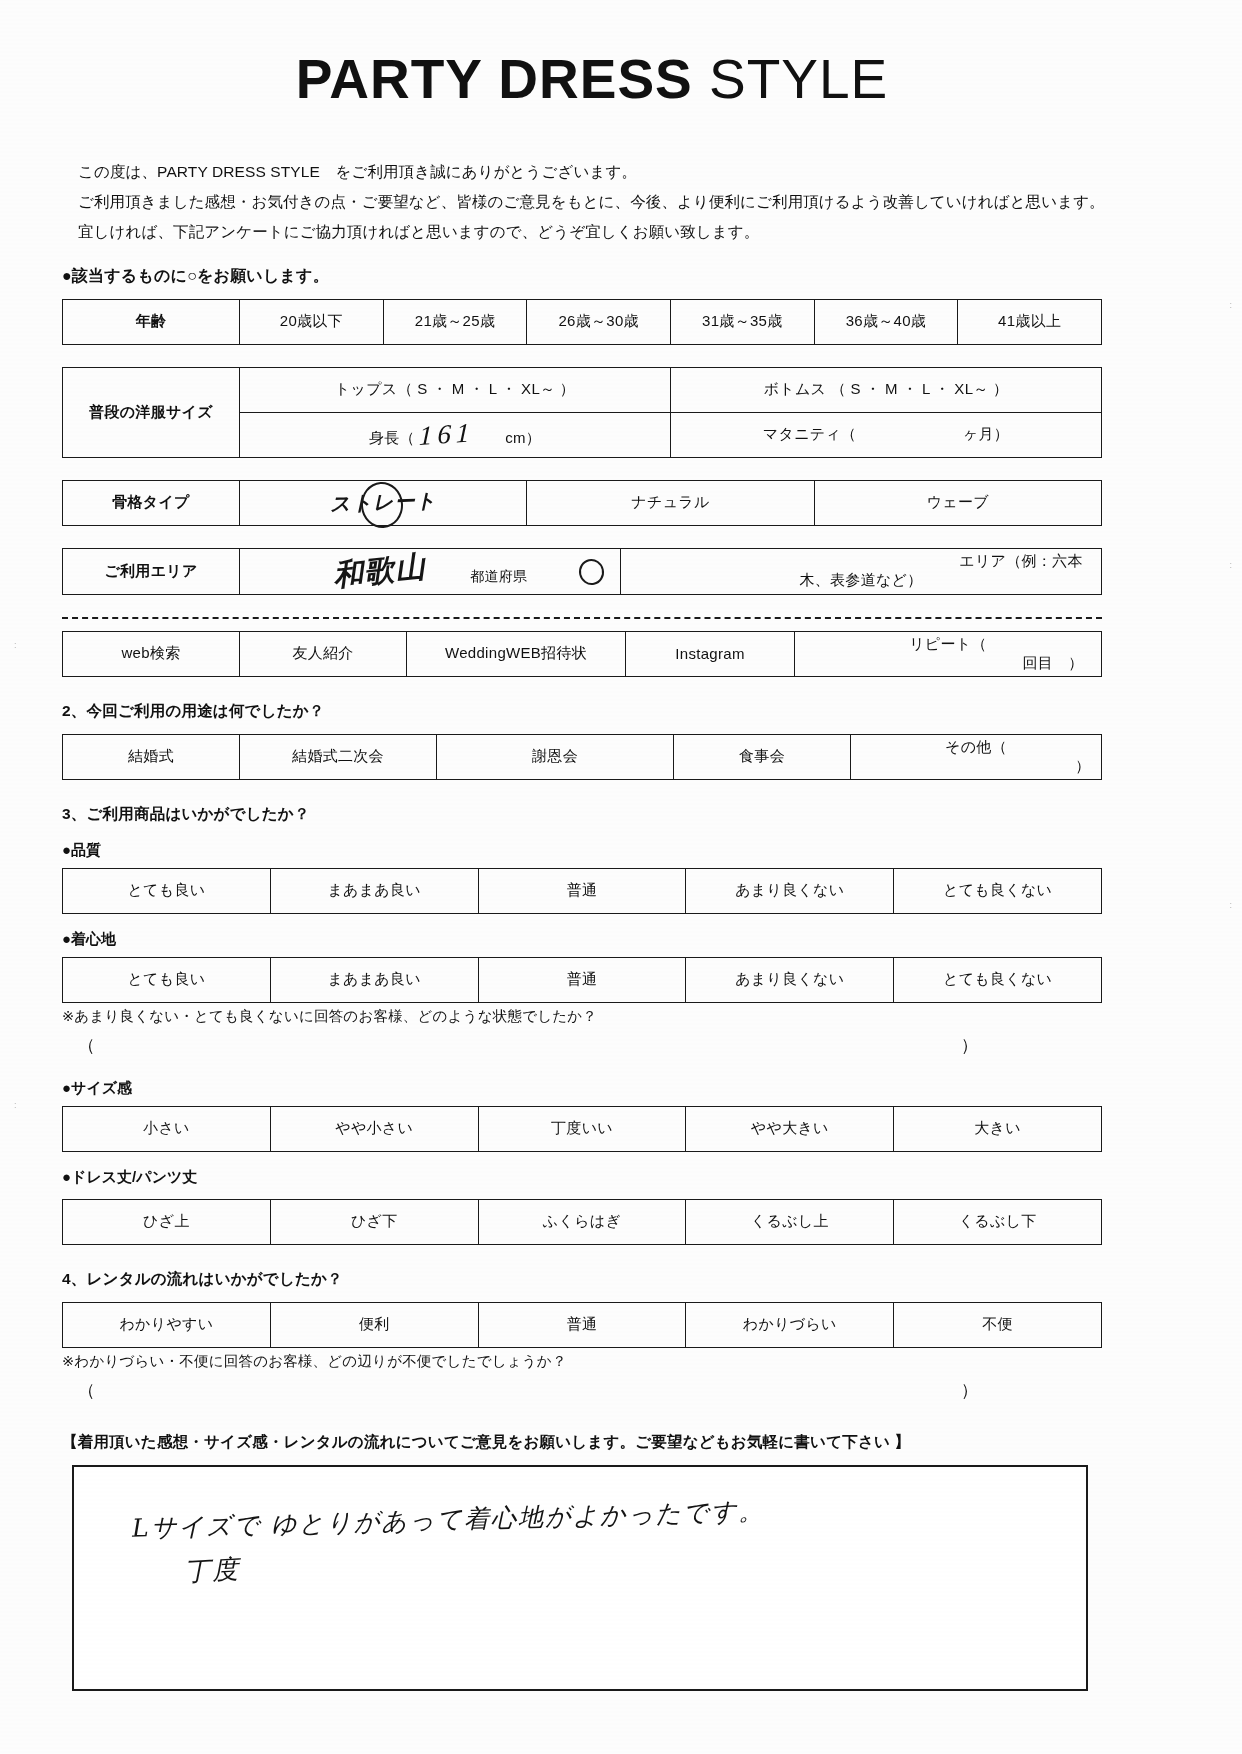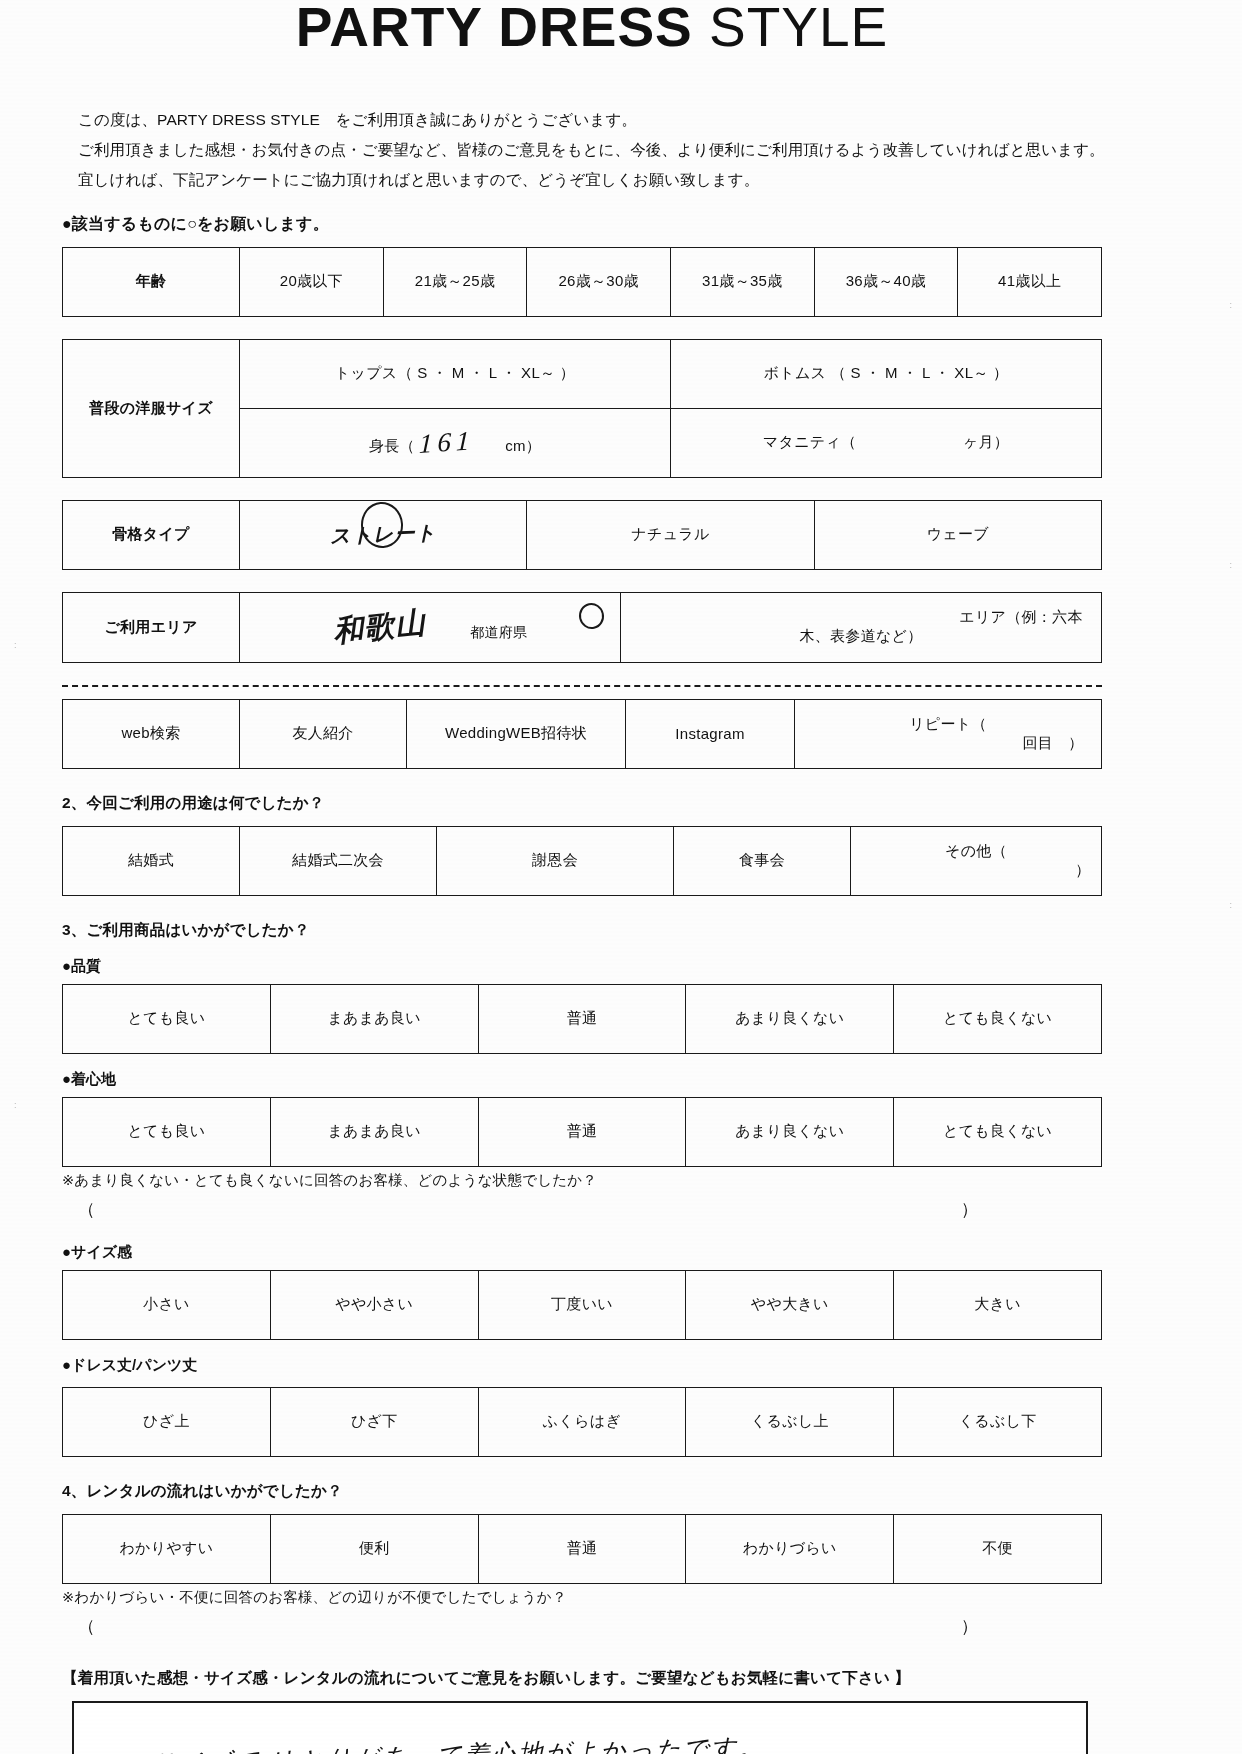--- a/index.html
+++ b/index.html
@@ -39,20 +39,21 @@
   .content {
     position: absolute;
     left: 62px;
     top: 0;
     width: 1060px;
   }
 
   
   .title-wrap {
     text-align: center;
+    padding-top: 52px;
   }
   .title {
     display: inline-block;
     font-size: 55px;
     letter-spacing: 1px;
     line-height: 1;
     white-space: nowrap;
   }
   .title .bold {
     font-weight: 800;
@@ -83,21 +84,21 @@
     width: 1040px;
     table-layout: fixed;
     margin-top: 12px;
   }
   table.grid td {
     border: 1.6px solid #1a1a1a;
     height: 40px;
     text-align: center;
     vertical-align: middle;
     font-size: 15px;
-    padding: 14px 4px;
+    padding: 2px 4px;
     position: relative;
     letter-spacing: .3px;
   }
   td.label {
     font-weight: 700;
     font-size: 15.5px;
     letter-spacing: 1px;
   }
   td.tall { height: 48px; }
   td.leftal { text-align: left; padding-left: 14px; }

